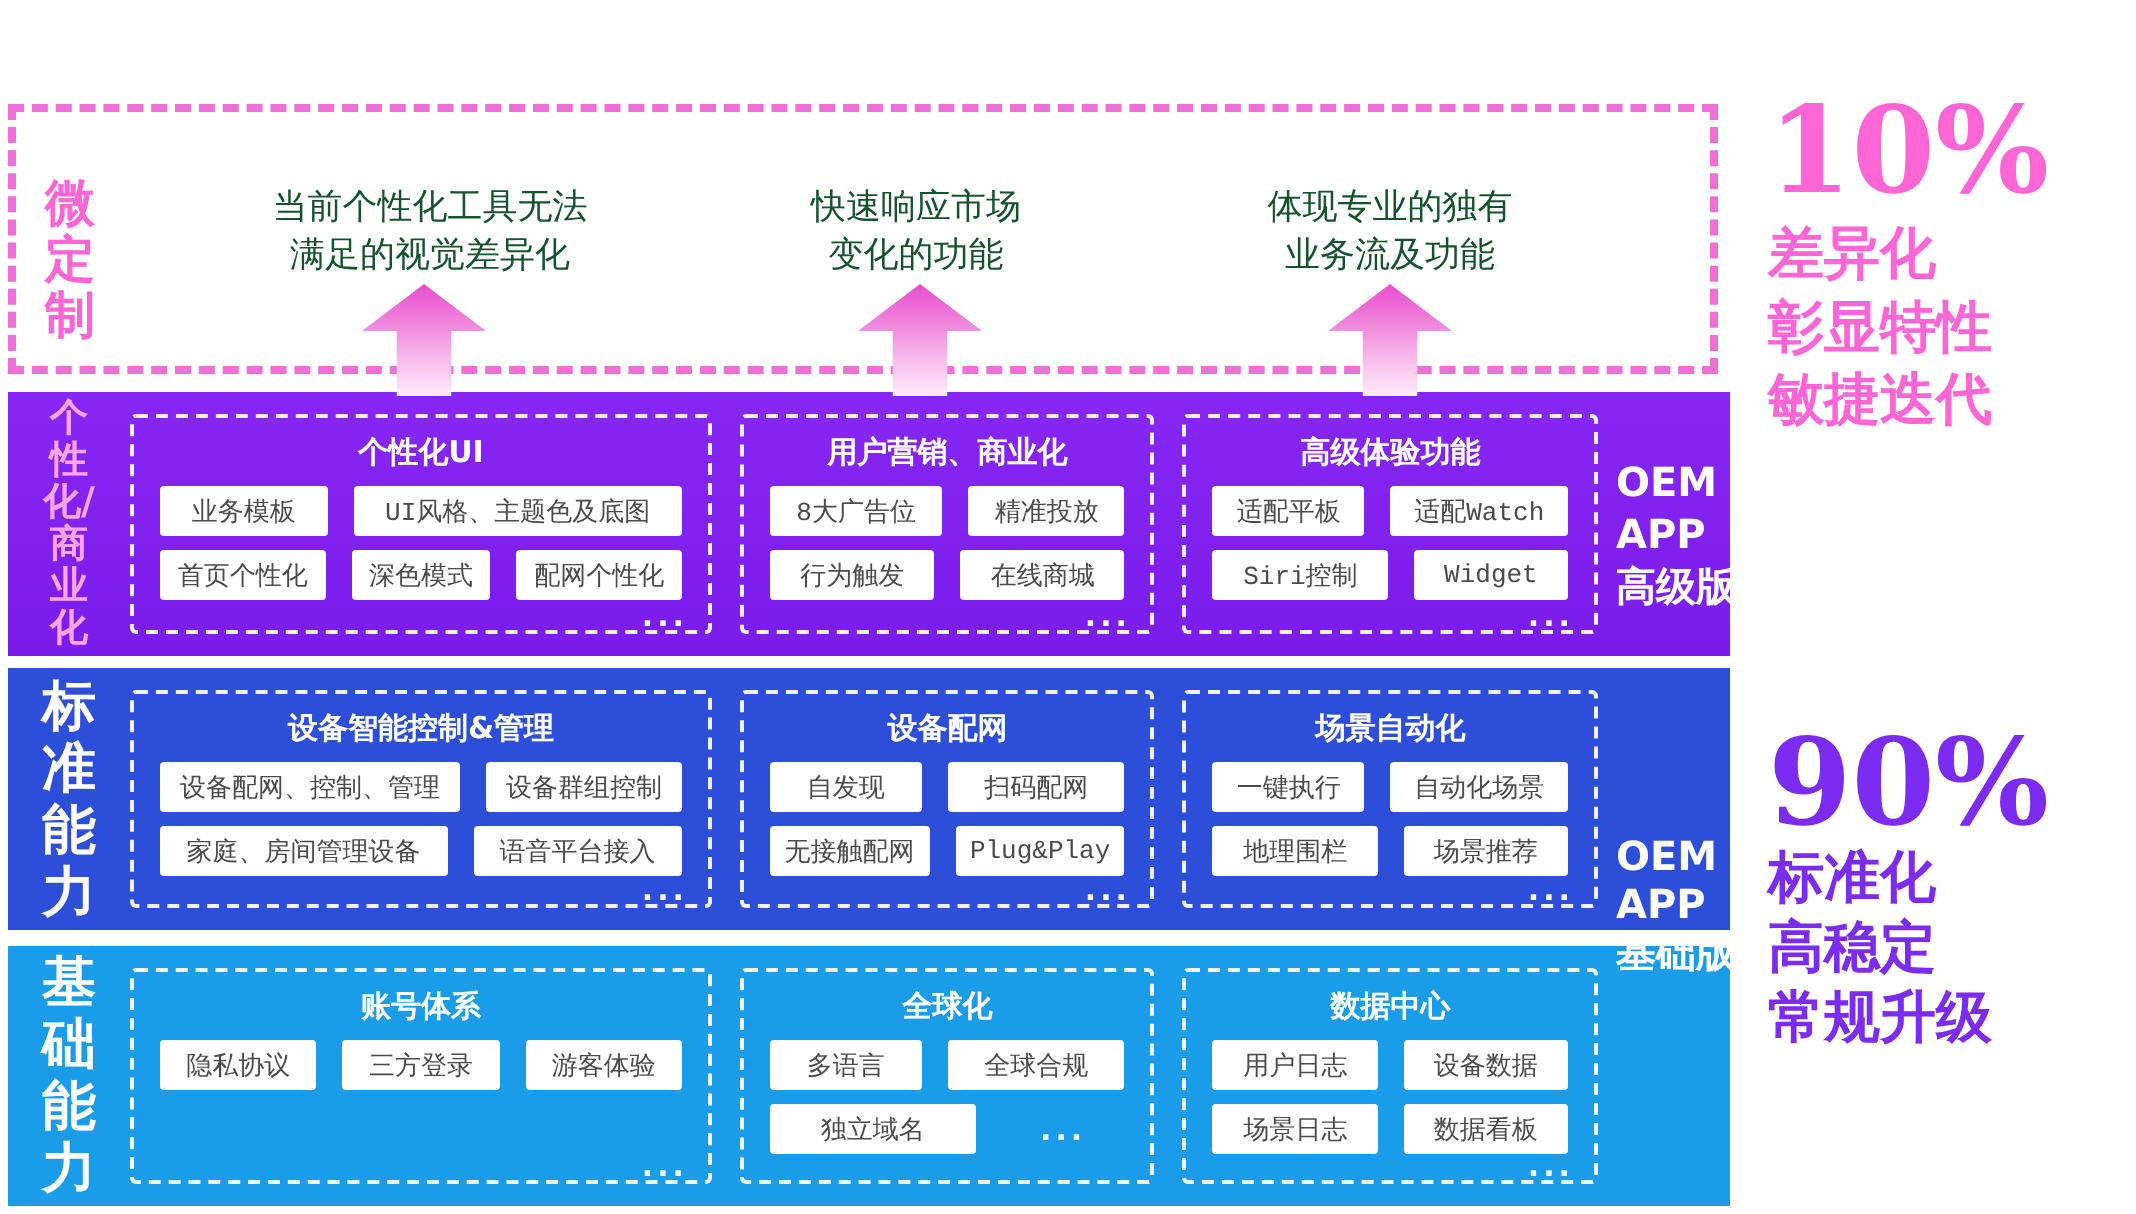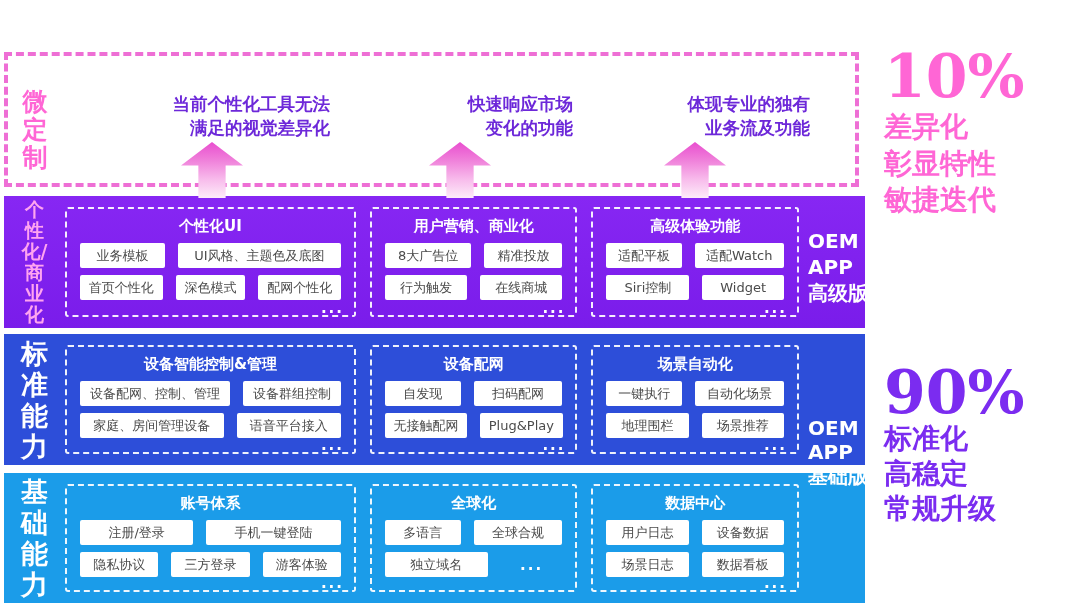--- a/index.html
+++ b/index.html
@@ -6,22 +6,22 @@
   body{width:1068px;height:607px;position:relative;overflow:hidden;
        font-family:"DejaVu Sans","Liberation Sans",sans-serif;}
   .stage{position:absolute;inset:0;}
 
   
   .dashed-box{position:absolute;left:4px;top:52px;width:847px;height:127px;
               border:4px dashed var(--pink-dash,#ee6fd5);}
   .micro-label{position:absolute;left:19px;top:88px;width:32px;text-align:center;
                color:var(--pink,#f651d0);font-weight:bold;font-size:25px;line-height:28px;
                white-space:pre-line;}
-  .need{position:absolute;top:93px;width:230px;text-align:right;font-weight:bold;
-        font-size:17.5px;line-height:1.35;color:#6d28d9;white-space:pre-line;}
+  .need{position:absolute;top:93px;width:230px;text-align:center;font-weight:normal;
+        font-size:17.5px;line-height:1.35;color:#14532d;white-space:pre-line;}
   .need1{left:100px;} .need2{left:343px;} .need3{left:580px;}
   .arrow{position:absolute;width:62px;height:56px;z-index:3;
          background:linear-gradient(180deg,#e94ecf 0%,#ef7cd9 30%,#f8bdec 68%,#fdecf9 100%);
          clip-path:polygon(50% 0,100% 42%,72% 42%,72% 100%,28% 100%,28% 42%,0 42%);}
   .arrow1{left:181px;top:142px;} .arrow2{left:429px;top:142px;} .arrow3{left:664px;top:142px;}
 
   
   .layer{position:absolute;left:4px;width:861px;display:flex;}
   .layer-premium{top:196px;height:132px;background:linear-gradient(180deg,#8727f3,#7a1cea);}
   .layer-standard{top:334px;height:131px;background:#2d4ed9;}
@@ -31,21 +31,21 @@
   .layer-premium .side{color:#ffa4f0;font-size:19px;line-height:21px;}
   .layer-standard .side,.layer-basic .side{color:#fff;font-size:27px;line-height:31px;}
   .groups{flex:1;display:flex;gap:14px;padding:11px 0;margin-right:66px;}
   .group{position:relative;flex:1;border:2px dashed rgba(255,255,255,.92);border-radius:3px;
          display:flex;flex-direction:column;padding:5px 9px 3px;}
   .group:first-child{flex:1.45;}
   .gtitle{text-align:center;color:#fff;font-weight:bold;font-size:15px;margin:3px 0 7px;}
   .grow{display:flex;justify-content:center;gap:13px;margin-bottom:7px;padding:0 4px;}
   .btn{background:#fff;color:#4b4b4b;font-size:13px;border-radius:2px;
        display:flex;align-items:center;justify-content:center;white-space:nowrap;
-       flex:1 1 auto;height:25px;padding:0 6px;}
+       flex:1 1 auto;height:25px;padding:0 6px;font-family:Liberation Mono, monospace;}
   .inline-more,.corner-more{color:#fff;font-weight:bold;font-size:15px;letter-spacing:2px;}
   .inline-more{flex:1 1 auto;display:flex;align-items:center;justify-content:center;}
   .corner-more{position:absolute;right:10px;bottom:-2px;}
 
   
   .badge{position:absolute;left:808px;color:#fff;font-weight:bold;white-space:pre-line;z-index:4;}
   .badge1{top:228px;font-size:20px;line-height:26px;}
   .badge2{top:416px;font-size:20px;line-height:24px;}
 
   
@@ -173,24 +173,20 @@
     </div>
   <div class="layer layer-basic">
       <div class="side">基
 础
 能
 力</div>
       <div class="groups">
         <div class="group">
           <div class="gtitle">账号体系</div>
           <div class="grow">
-            <div class="btn">注册/登录</div>
-            <div class="btn">手机一键登陆</div>
-          </div>
-          <div class="grow">
             <div class="btn">隐私协议</div>
             <div class="btn">三方登录</div>
             <div class="btn">游客体验</div>
           </div>
           <div class="corner-more">...</div>
         </div>
         <div class="group">
           <div class="gtitle">全球化</div>
           <div class="grow">
             <div class="btn">多语言</div>

